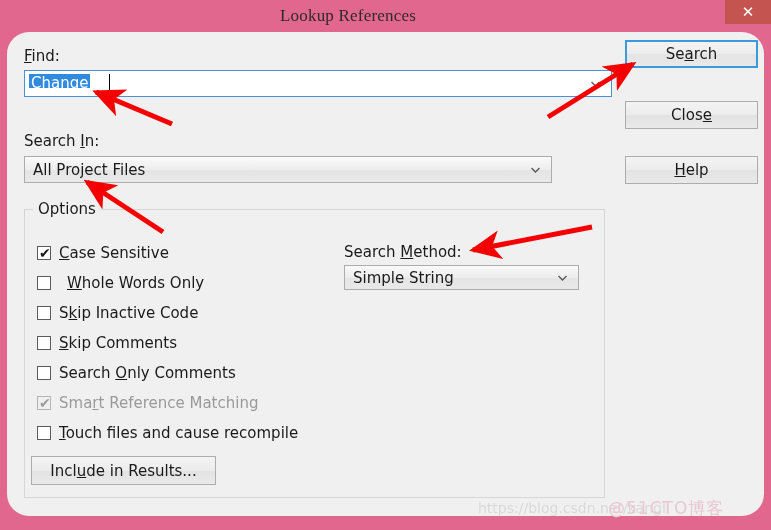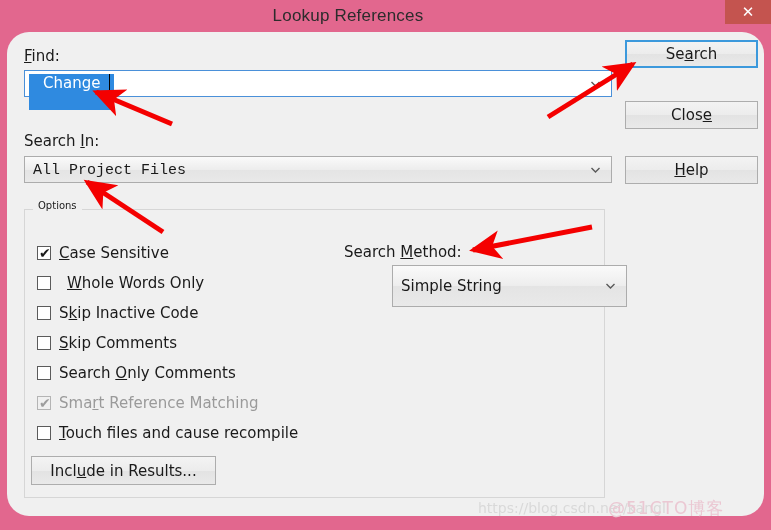--- a/index.html
+++ b/index.html
@@ -34,21 +34,21 @@
   }
   .title-text {
     position: absolute;
     left: 0; top: 0;
     width: 696px;
     height: 32px;
     line-height: 31px;
     text-align: center;
     color: #2c2c2c;
     font-size: 17px;
-    font-family: Liberation Sans, sans-serif;
+    font-family: Liberation Serif, serif;
     letter-spacing: 0.2px;
     border-radius: 16px;
   }
   .close-button {
     position: absolute;
     right: 0px; top: 0px;
     width: 46px;
     height: 24px;
     background: #c4544f;
     color: #ffffff;
@@ -89,23 +89,23 @@
     width: 588px;
     height: 27px;
     background: #ffffff;
     border: 1px solid #4a90d9;
     box-sizing: border-box;
     cursor: text;
   }
   .combo-find .sel-text {
     position: absolute;
     left: 4px; top: 3px;
-    height: 36px;
+    height: 14px;
     line-height: 19px;
-    padding: 0 14px;
+    padding: 0 2px;
     background: #2f8ae0;
     color: #ffffff;
     font-size: 15px;
     font-family: "DejaVu Sans", sans-serif;
   }
   .combo-find .caret {
     position: absolute;
     left: 84px; top: 3px;
     width: 1px; height: 19px;
     background: #000;
@@ -165,21 +165,21 @@
     height: 289px;
     border: 1px solid #d6d6d6;
     box-sizing: border-box;
   }
   .group-legend {
     position: absolute;
     left: 26px;
     top: 168px;
     background: #f0f0f0;
     padding: 0 5px;
-    font-size: 10px;
+    font-size: 15px;
     color: #1a1a1a;
   }
 
   
   .chk-row {
     position: absolute;
     left: 30px;
     height: 22px;
     display: flex;
     align-items: center;
@@ -278,21 +278,21 @@
     </div>
 
     <div class="btn" style="left:618px; top:69px; width:133px; height:28px;">
       <span>Clos</span>
         <span class="acc">e</span>
         <span></span>
     </div>
 
     <div class="lbl" style="left:17px; top:100px;"><span>Search </span><span class="acc">I</span><span>n:</span></div>
 
-    <div class="combo" style="left:17px; top:124px; width:588px; height:27px;font-family:Liberation Mono, monospace;">
+    <div class="combo" style="left:17px; top:124px; width:528px; height:27px;">
       <div class="val">All Project Files</div>
       <div class="chev">
         <svg width="11" height="11" viewBox="0 0 11 11">
             <path d="M1.5 3.5 L5.5 7.5 L9.5 3.5" fill="none" stroke="#5a5a5a" stroke-width="1.4"></path>
           </svg>
       </div>
     </div>
 
     <div class="btn" style="left:618px; top:124px; width:133px; height:28px;">
       <span></span>
@@ -337,21 +337,21 @@
       <div class="chk-label"><span>Sma</span><span class="acc">r</span><span>t Reference Matching</span></div>
     </div>
 
     <div class="chk-row" style="top:390px;align-items:center;">
       <div class="chk-box"></div>
       <div class="chk-label"><span></span><span class="acc">T</span><span>ouch files and cause recompile</span></div>
     </div>
 
     <div class="lbl" style="left:337px; top:211px;"><span>Search </span><span class="acc">M</span><span>ethod:</span></div>
 
-    <div class="combo" style="left:337px; top:233px; width:235px; height:42px;margin-left:48px;">
+    <div class="combo" style="left:337px; top:233px; width:235px; height:25px;">
       <div class="val">Simple String</div>
       <div class="chev">
         <svg width="11" height="11" viewBox="0 0 11 11">
             <path d="M1.5 3.5 L5.5 7.5 L9.5 3.5" fill="none" stroke="#5a5a5a" stroke-width="1.4"></path>
           </svg>
       </div>
     </div>
 
     <div class="btn" style="left:24px; top:424px; width:185px; height:29px;">
       <span>Incl</span>

